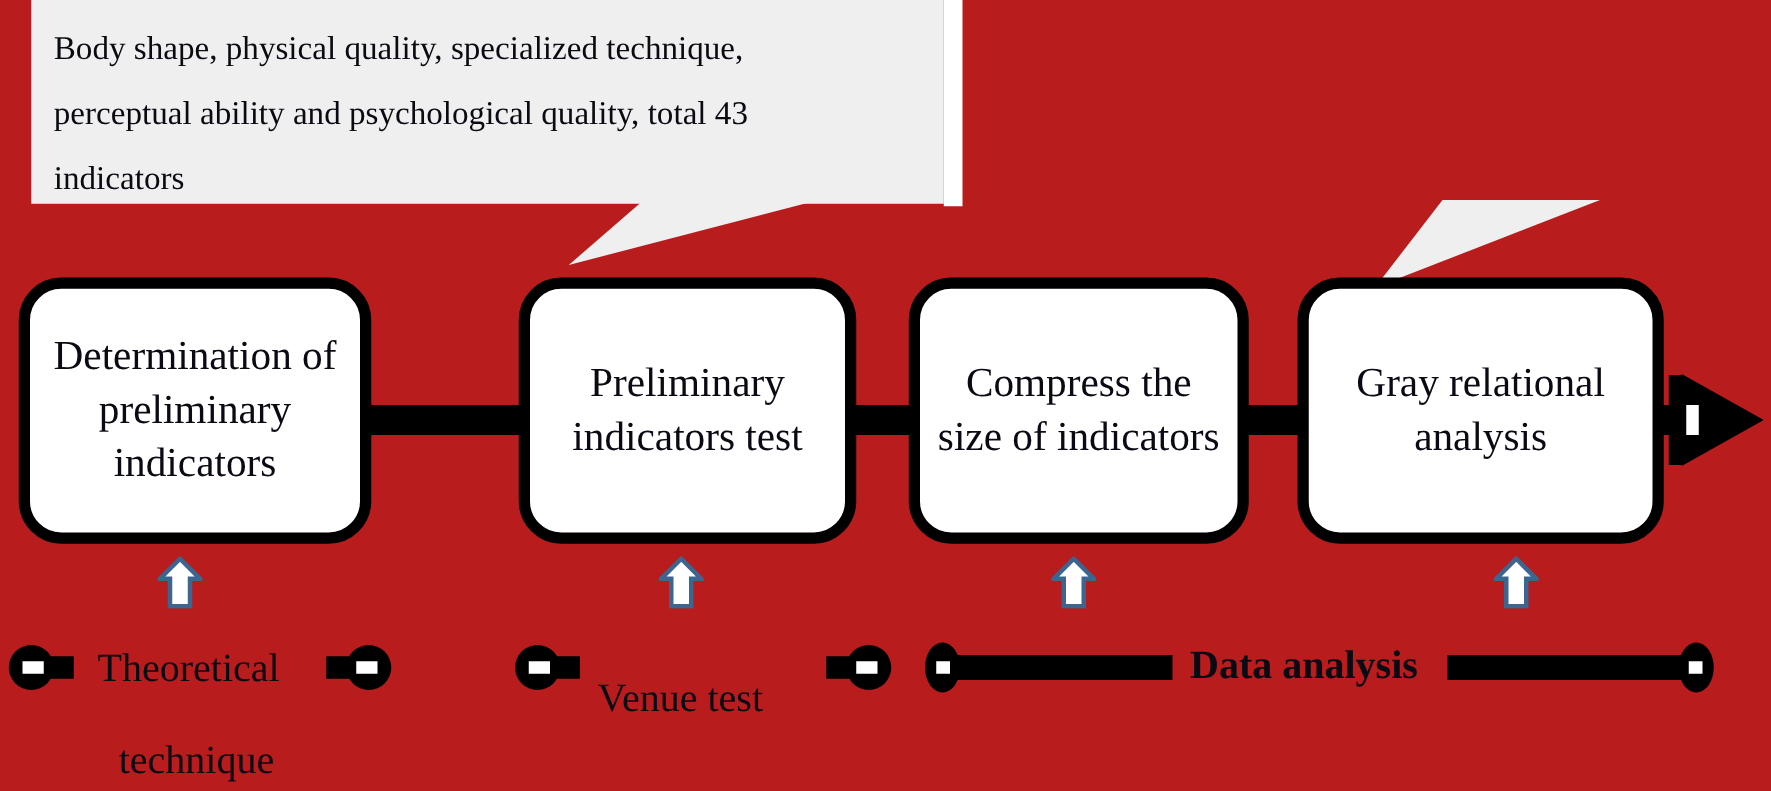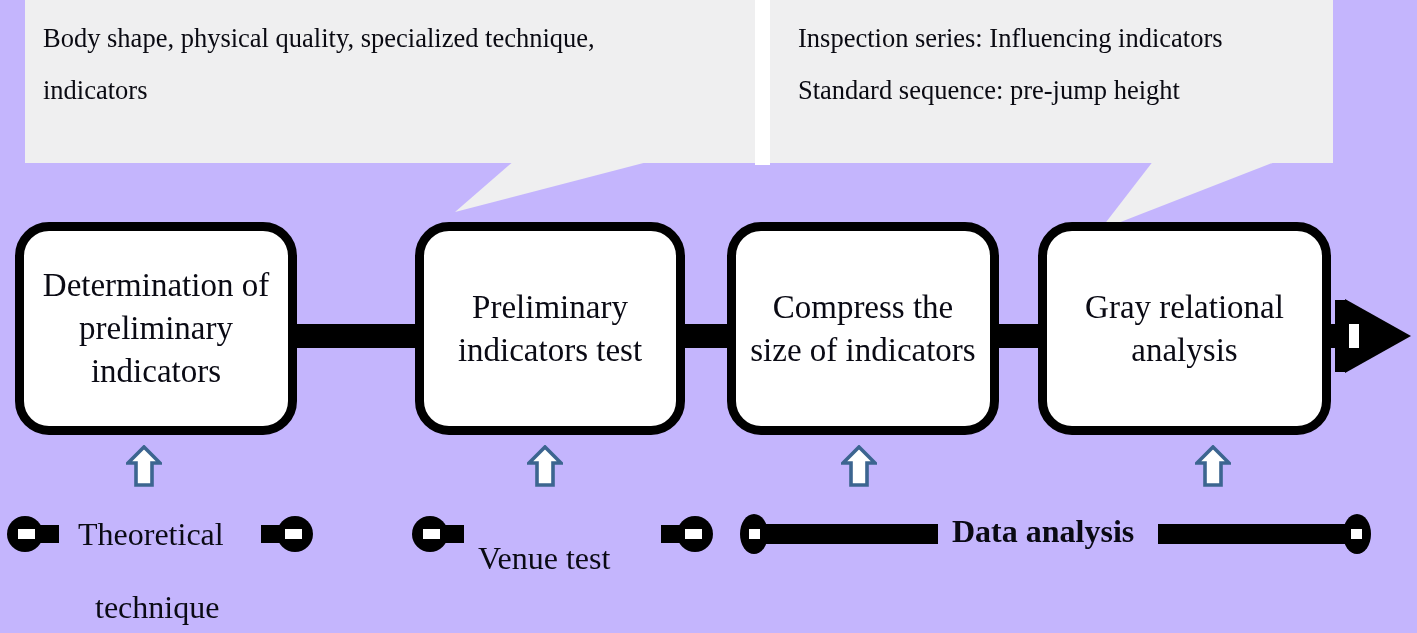--- a/index.html
+++ b/index.html
@@ -4,21 +4,21 @@
 <style>
   html, body {
     margin: 0;
     padding: 0;
     background: #ffffff;
   }
   #stage {
     position: relative;
     width: 1417px;
     height: 633px;
-    background: #c4b5fd;
+    background: #b91c1c;
     overflow: hidden;
     font-family: "Liberation Serif", "DejaVu Serif", serif;
   }
 
   
   .callout {
     position: absolute;
     background: #efeff0;
     box-sizing: border-box;
     color: #0a0a12;
@@ -189,29 +189,26 @@
   }
 </style>
 </head>
 <body>
 
 <div id="stage">
 
   <div class="tail" id="tail-1"></div>
   <div class="callout" id="callout-1">
     <span class="line just">Body shape, physical quality, specialized technique,</span>
+    <span class="line just">perceptual ability and psychological quality, total 43</span>
     <span class="line">indicators</span>
   </div>
 
   <div class="tail" id="tail-2"></div>
   <div id="callout-gap"></div>
-  <div class="callout" id="callout-2">
-    <span class="line">Inspection series: Influencing indicators</span>
-    <span class="line">Standard sequence: pre-jump height</span>
-  </div>
 
   <div class="connector" id="conn-1"></div>
   <div class="connector" id="conn-2"></div>
   <div class="connector" id="conn-3"></div>
   <div class="connector" id="conn-4"></div>
 
   <div id="arrow-stub"></div>
   <div id="arrow-head"></div>
   <div id="arrow-notch"></div>
 

